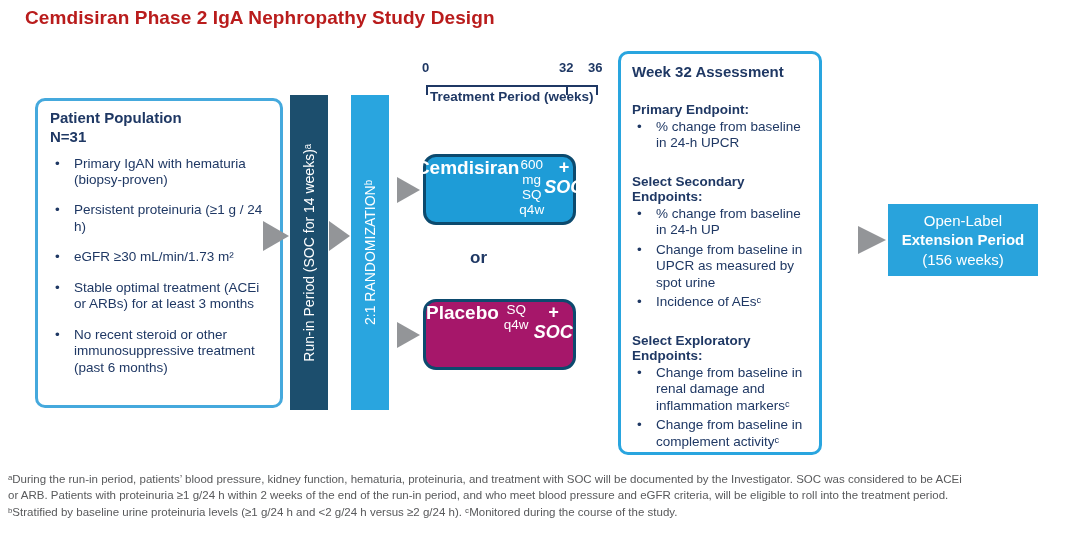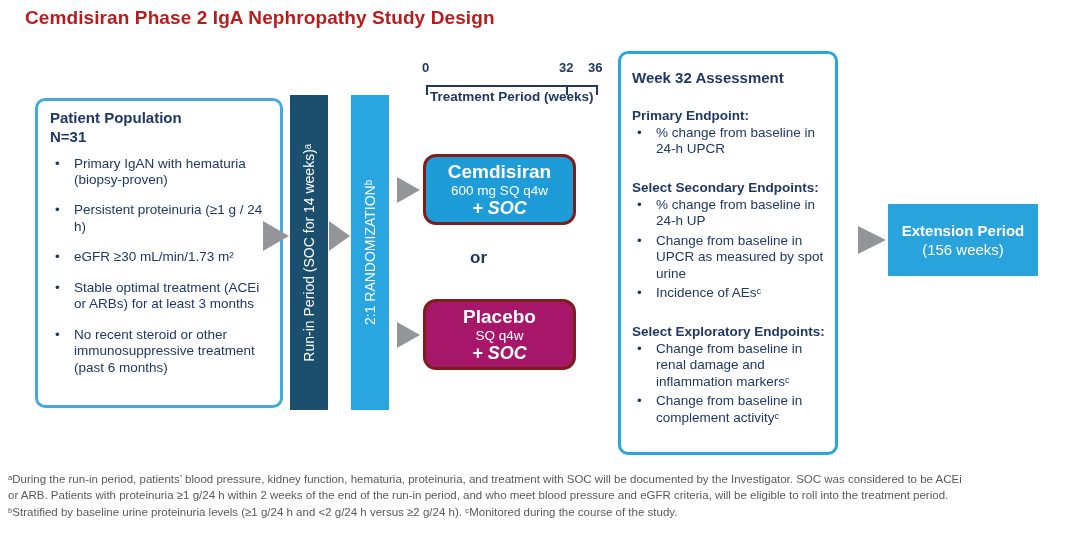--- a/index.html
+++ b/index.html
@@ -48,35 +48,35 @@
   .tl0  { left: 2px; }
   .tl32 { left: 139px; }
   .tl36 { left: 168px; }
   .tl-line { position: absolute; left: 6px; top: 25px; width: 172px; border-top: 2px solid #1F3864; }
   .tl-tick { position: absolute; top: 25px; width: 2px; height: 10px; background: #1F3864; }
   .t0  { left: 6px; } .t32 { left: 146px; } .t36 { left: 176px; }
   .tl-label { position: absolute; left: 10px; top: 29px; width: 168px; font-size: 13.5px; font-weight: bold; color: #1F3864; white-space: nowrap; }
   
   .tbox {
     box-sizing: border-box; position: absolute; left: 423px; width: 153px; height: 71px;
-    border: 3px solid #7f1d1d; border-radius: 13px; color: #ffffff; text-align: center;
-    display: flex; flex-direction: column; justify-content: center; line-height: 1.12;
+    border: 3px solid #0c4a6e; border-radius: 13px; color: #ffffff; text-align: center;
+    display: flex; flex-direction: row; justify-content: center; line-height: 1.12;
   }
   .cemdisiran { top: 154px; background: #1E9CD7; }
   .placebo    { top: 299px; background: #A6176A; }
   .tb-title { font-size: 19px; font-weight: bold; }
   .tb-sub   { font-size: 13.5px; }
   .tb-soc   { font-size: 18px; font-weight: bold; font-style: italic; }
   .or { position: absolute; left: 470px; top: 248px; width: 60px; text-align: left; font-size: 17px; font-weight: bold; color: #1F3864; }
   
   .w32 {
     box-sizing: border-box; position: absolute;
-    left: 618px; top: 51px; width: 220px; height: 404px;
+    left: 618px; top: 51px; width: 204px; height: 404px;
     background: #ffffff; border: 3px solid #29A5DF; border-radius: 10px;
-    padding: 15px 8px 8px 11px;
+    padding: 9px 8px 8px 11px;
   }
   .w32-title { font-size: 15px; font-weight: bold; color: #1F3864; }
   .w32-sec { margin-top: 22px; }
   .w32-head { font-size: 13.5px; font-weight: bold; color: #1F3864; margin-bottom: 2px; }
   .w32 .bullet { margin-bottom: 3px; }
   
   .ol-box {
     box-sizing: border-box; position: absolute;
     left: 888px; top: 204px; width: 150px; height: 72px;
     background: #29A3DC; color: #ffffff; text-align: center;
@@ -162,20 +162,21 @@
 
     <div class="w32-sec">
       <div class="w32-head">Select Exploratory Endpoints:</div>
       <div class="bullet"><span>Change from baseline in renal damage and inflammation markersᶜ</span></div>
       <div class="bullet"><span>Change from baseline in complement activityᶜ</span></div>
     </div>
   </div>
 
   <div class="arrow arrow5"></div>
   <div class="ol-box">
+    <div>Open-Label</div>
     <div class="ol-bold">Extension Period</div>
     <div>(156 weeks)</div>
   </div>
 
   <div class="footnotes">
     <div>ᵃDuring the run-in period, patients’ blood pressure, kidney function, hematuria, proteinuria, and treatment with SOC will be documented by the Investigator. SOC was considered to be ACEi</div>
     <div>or ARB. Patients with proteinuria ≥1 g/24 h within 2 weeks of the end of the run-in period, and who meet blood pressure and eGFR criteria, will be eligible to roll into the treatment period.</div>
     <div>ᵇStratified by baseline urine proteinuria levels (≥1 g/24 h and &lt;2 g/24 h versus ≥2 g/24 h). ᶜMonitored during the course of the study.</div>
   </div>
 

